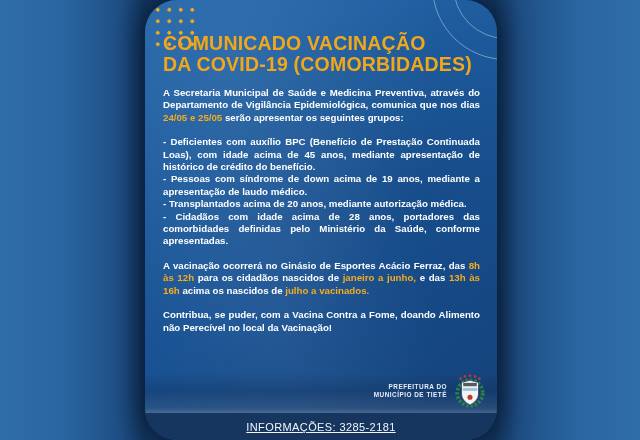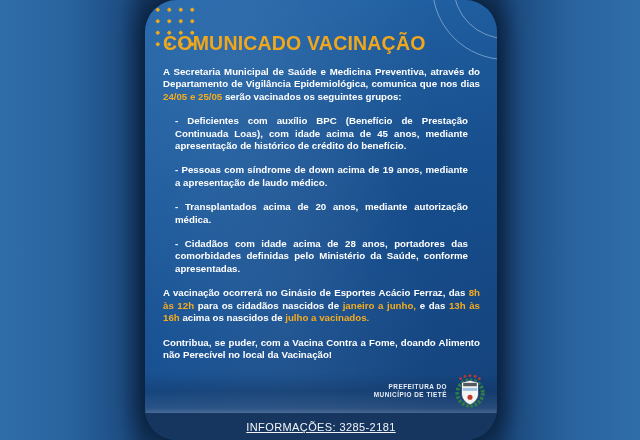--- a/index.html
+++ b/index.html
@@ -27,21 +27,21 @@
   .circle.outer{width:146px;height:146px;left:287px;top:-88px;}
   .circle.inner{width:104px;height:104px;left:308px;top:-67px;}
   .content{position:absolute;left:18px;right:17px;top:0;color:#ffffff;}
   .title{
     margin-top:33px;color:#f2a71b;font-weight:bold;
     font-size:19.5px;line-height:21px;letter-spacing:0.2px;
   }
   .bodytext{font-size:9.7px;line-height:12.4px;font-weight:bold;text-align:justify;}
   .para{margin:12px 0 0 0;}
   .group-list{margin:12px 0 0 0;}
-  .group-item{margin:12px;}
+  .group-item{margin:0;}
   .hl{color:#f5ac1e;}
   .skyline{
     position:absolute;left:0;right:0;bottom:27px;height:40px;
     background:linear-gradient(180deg,rgba(12,30,60,0) 0%,rgba(12,30,60,0.22) 45%,rgba(70,92,124,0.38) 88%,rgba(130,142,164,0.45) 100%);
   }
   .info-bar{
     position:absolute;left:0;right:0;bottom:0;height:27px;background:#16365f;
     display:flex;align-items:center;justify-content:center;
     color:#f2f4f8;font-size:11px;font-weight:normal;letter-spacing:0.4px;text-decoration:underline;
   }
@@ -58,23 +58,24 @@
 <body>
 
 <div class="card">
   <div class="dots"></div>
   <div class="circle outer"></div>
   <div class="circle inner"></div>
 
   <div class="content">
     <div class="title">
       <div>COMUNICADO VACINAÇÃO</div>
+      <div>DA COVID-19 (COMORBIDADES)</div>
     </div>
 
-    <p class="bodytext para"><span>A Secretaria Municipal de Saúde e Medicina Preventiva, através do Departamento de Vigilância Epidemiológica, comunica que nos dias </span><span class="hl">24/05 e 25/05</span><span> serão vacinados os seguintes grupos:</span></p>
+    <p class="bodytext para"><span>A Secretaria Municipal de Saúde e Medicina Preventiva, através do Departamento de Vigilância Epidemiológica, comunica que nos dias </span><span class="hl">24/05 e 25/05</span><span> serão apresentar os seguintes grupos:</span></p>
 
     <div class="group-list">
       <p class="bodytext group-item"><span>- Deficientes com auxílio BPC (Benefício de Prestação Continuada Loas), com idade acima de 45 anos, mediante apresentação de histórico de crédito do benefício.</span></p>
       <p class="bodytext group-item"><span>- Pessoas com síndrome de down acima de 19 anos, mediante a apresentação de laudo médico.</span></p>
       <p class="bodytext group-item"><span>- Transplantados acima de 20 anos, mediante autorização médica.</span></p>
       <p class="bodytext group-item"><span>- Cidadãos com idade acima de 28 anos, portadores das comorbidades definidas pelo Ministério da Saúde, conforme apresentadas.</span></p>
     </div>
 
     <p class="bodytext para"><span>A vacinação ocorrerá no Ginásio de Esportes Acácio Ferraz, das </span><span class="hl">8h às 12h</span><span> para os cidadãos nascidos de </span><span class="hl">janeiro a junho,</span><span> e das </span><span class="hl">13h às 16h</span><span> acima os nascidos de </span><span class="hl">julho a vacinados.</span></p>
 

